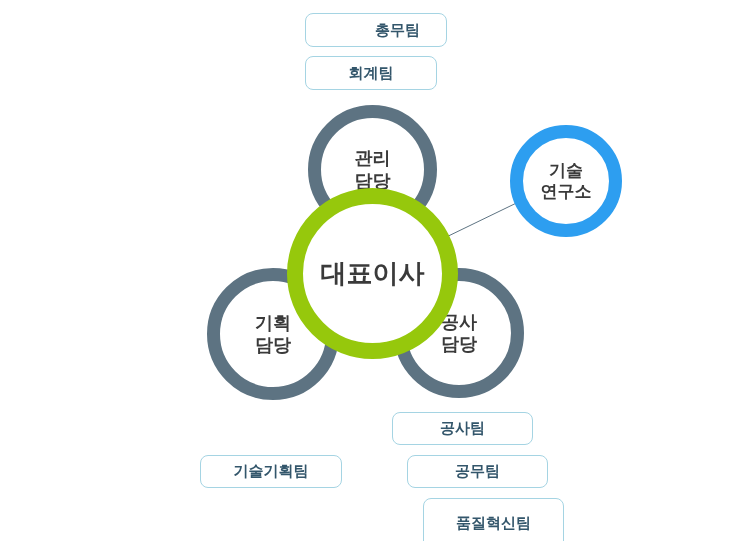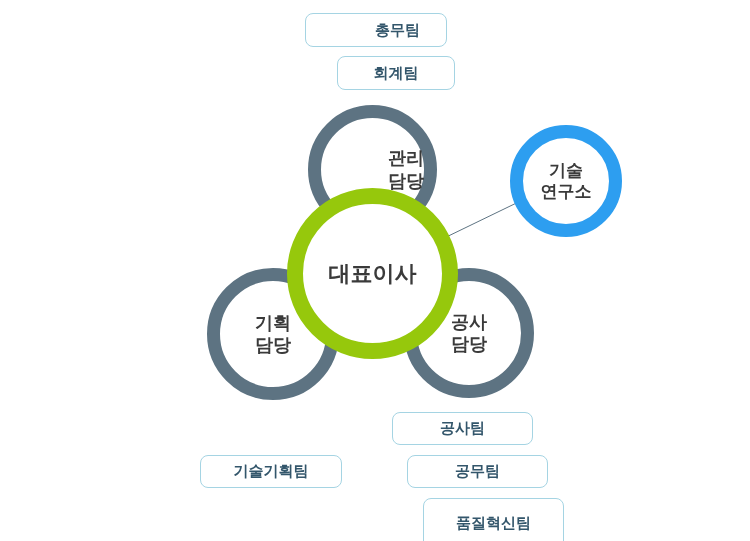--- a/index.html
+++ b/index.html
@@ -8,35 +8,35 @@
     font-family:"Liberation Sans","DejaVu Sans",sans-serif;
   }
   #connector-svg{position:absolute;left:0;top:0;z-index:0;}
   .circle{
     position:absolute;box-sizing:border-box;border-radius:50%;background:#fff;
     display:flex;align-items:center;justify-content:center;text-align:center;
     font-weight:bold;color:var(--c-circle-text,#3a3a3a);
   }
   .circle .lbl{line-height:1.25;}
   .gray-circle{border:13px solid var(--c-gray,#5d7382);z-index:1;font-size:18px;}
-  .green-circle{border:16px solid var(--c-green,#96c80c);z-index:2;font-size:22px;}
+  .green-circle{border:16px solid var(--c-green,#96c80c);z-index:2;font-size:26px;}
   .blue-circle{border:13px solid var(--c-blue,#2d9ef0);z-index:1;font-size:17px;}
-  #circle-management{left:308px;top:105px;width:129px;height:129px;justify-content:flex-end;}
+  #circle-management{left:308px;top:105px;width:129px;height:129px;}
   #circle-ceo{left:287px;top:188px;width:171px;height:171px;}
   #circle-planning{left:207px;top:268px;width:132px;height:132px;}
-  #circle-construction{left:404px;top:268px;width:130px;height:130px;}
+  #circle-construction{left:394px;top:268px;width:130px;height:130px;}
   #circle-research{left:510px;top:125px;width:112px;height:112px;text-align:center;}
   .team-box{
     position:absolute;box-sizing:border-box;background:#fff;
     border:1px solid var(--c-box-border,#a5d4e3);border-radius:8px;
     display:flex;align-items:center;justify-content:center;
     font-size:15px;font-weight:bold;color:var(--c-box-text,#33566b);z-index:1;
   }
   #box-general-affairs{left:305px;top:13px;width:142px;height:34px;padding-left:43px;}
-  #box-accounting{left:305px;top:56px;width:118px;height:34px;margin-left:32px;}
+  #box-accounting{left:305px;top:56px;width:132px;height:34px;}
   #box-management-planning{left:200px;top:412px;width:142px;height:33px;}
   #box-technology-planning{left:200px;top:455px;width:142px;height:33px;}
   #box-construction-team{left:392px;top:412px;width:141px;height:33px;}
   #box-public-works{left:407px;top:455px;width:141px;height:33px;}
   #box-quality-innovation{left:423px;top:498px;width:141px;height:51px;}
 </style>
 </head>
 <body>
 
 <div id="canvas">

